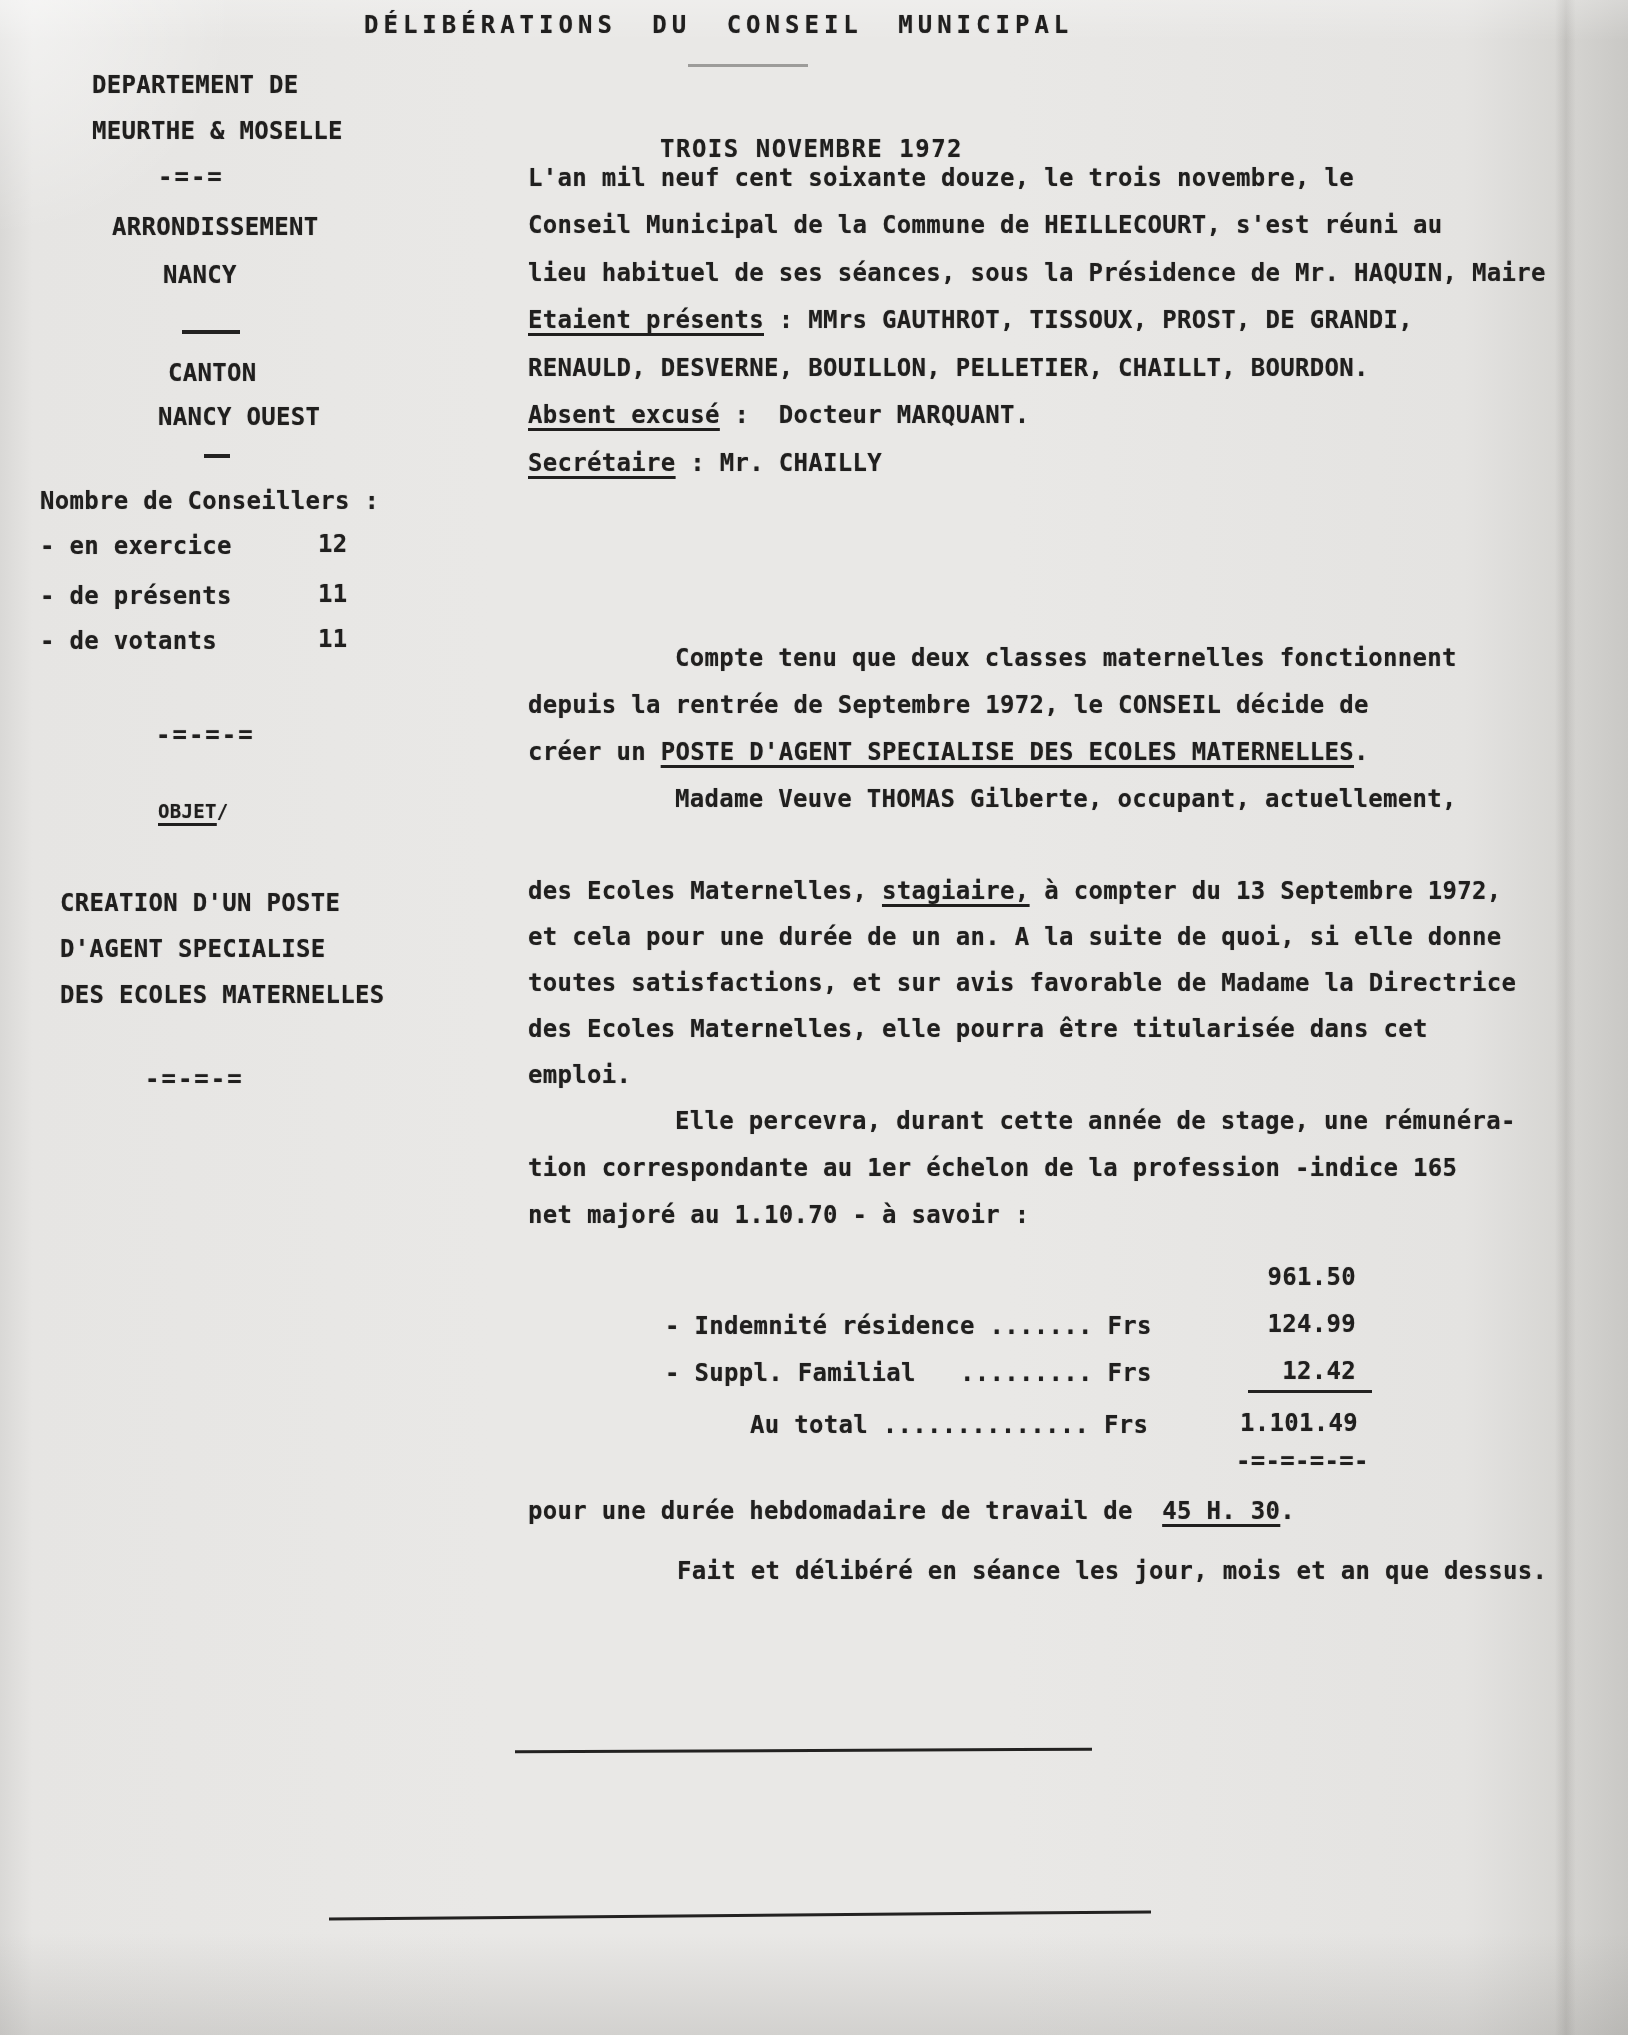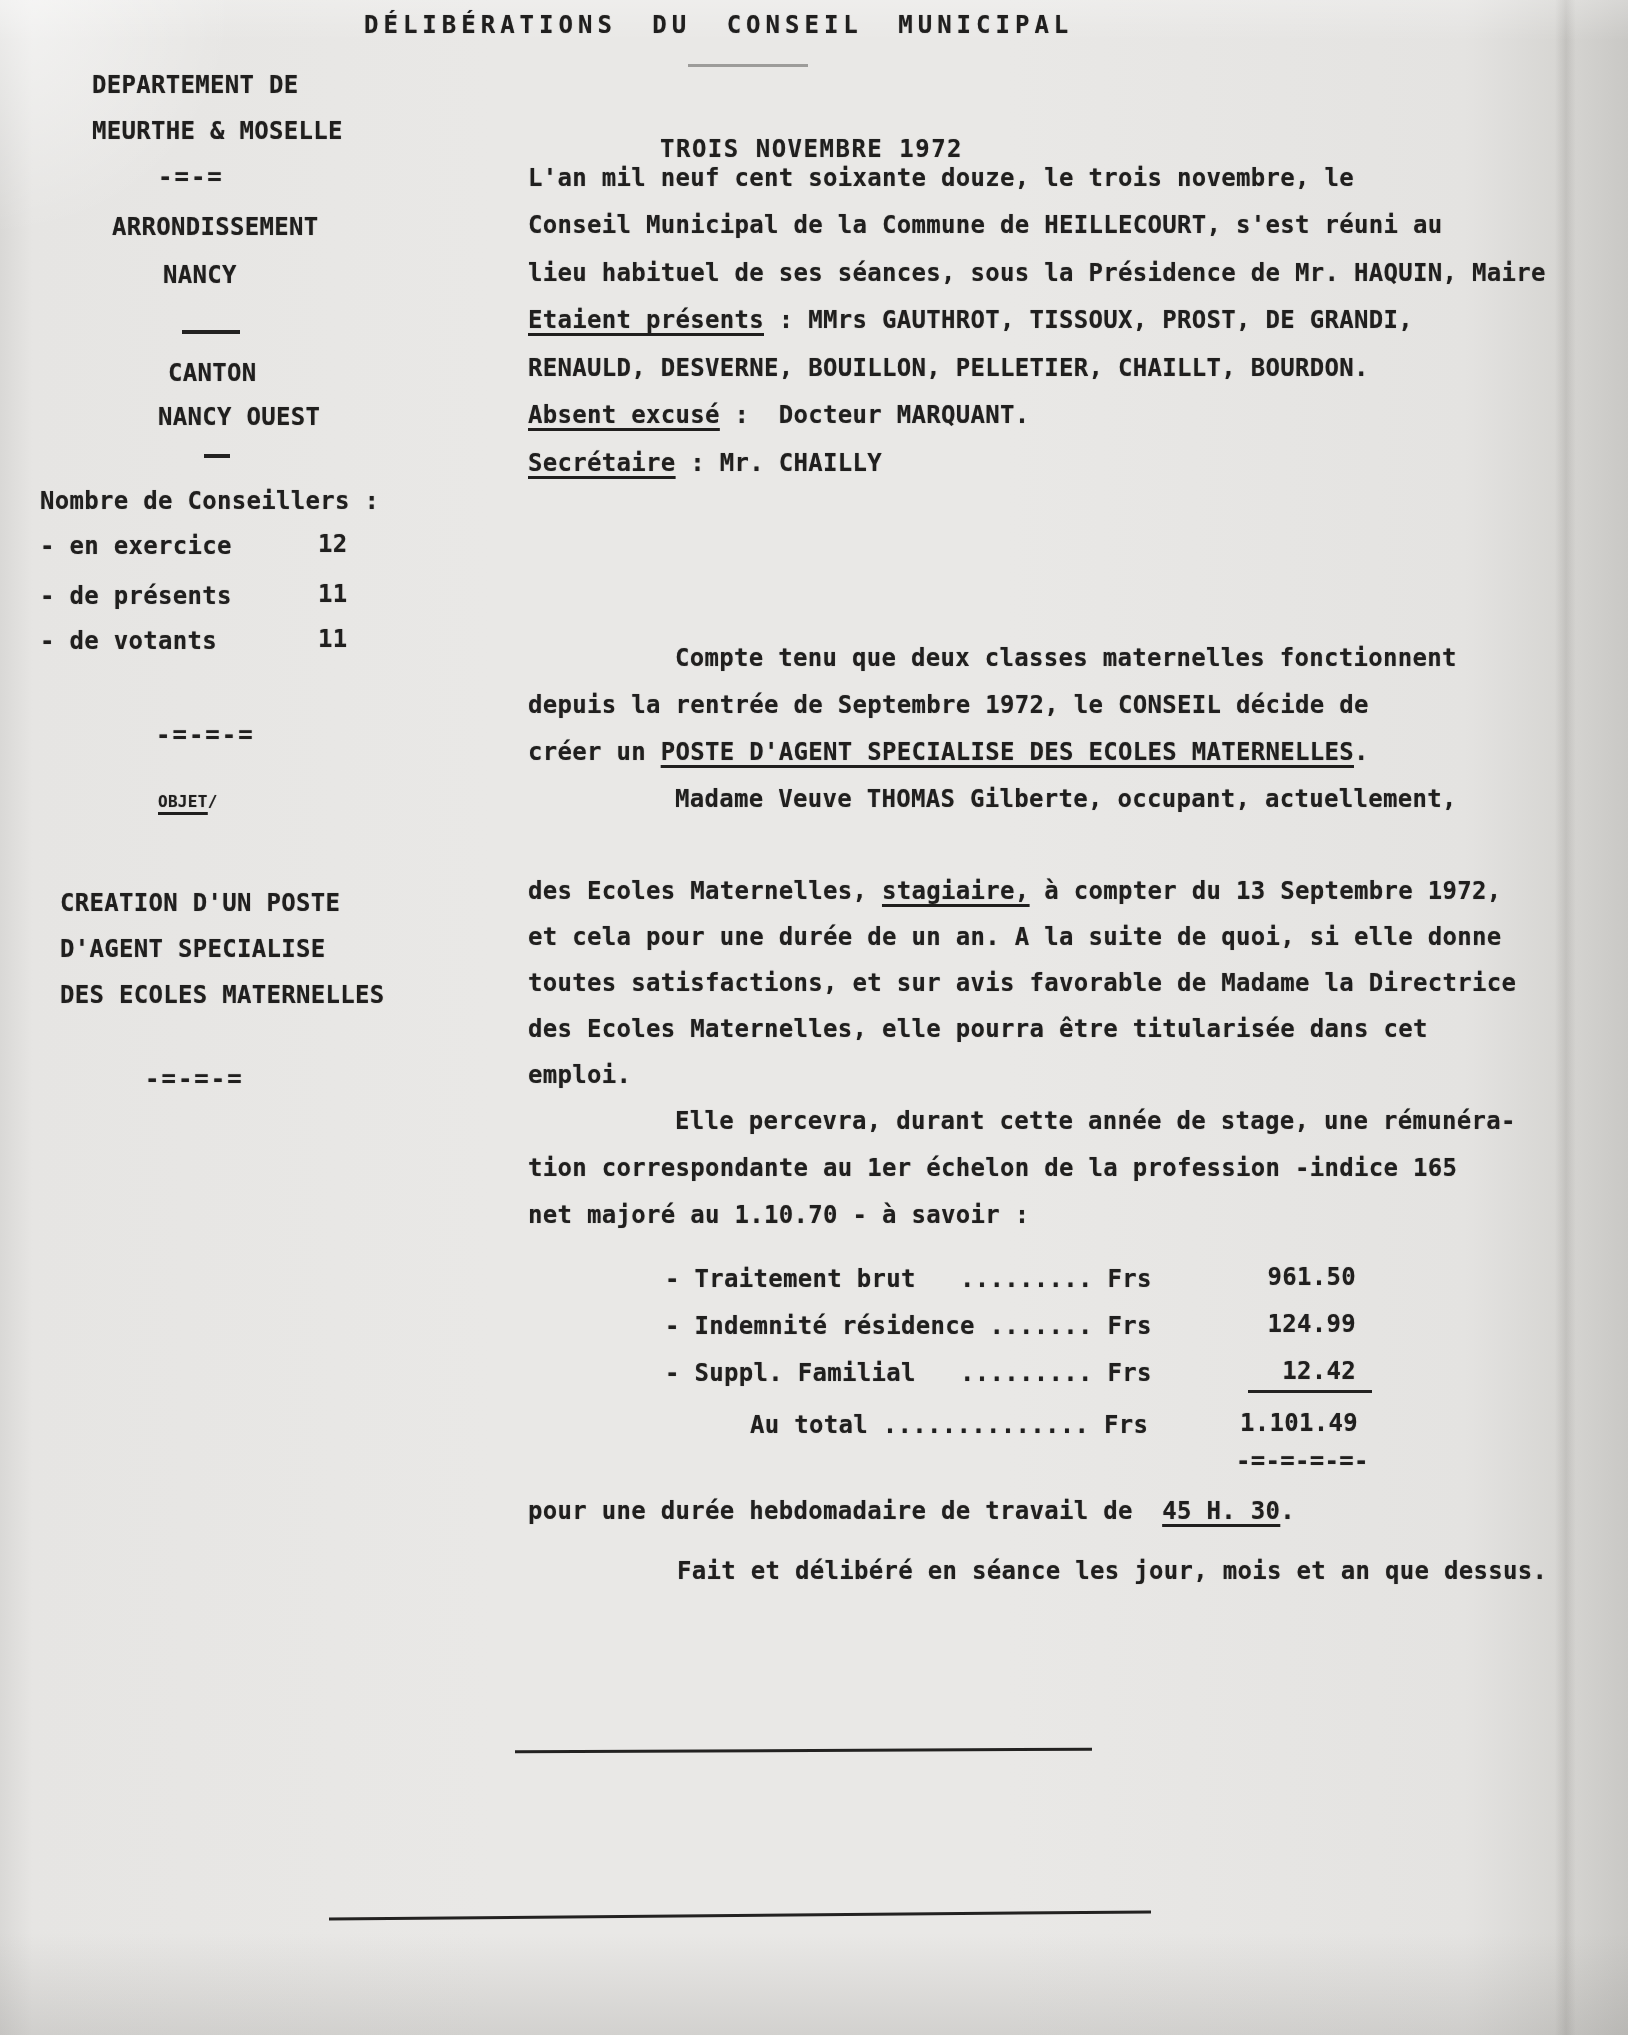--- a/index.html
+++ b/index.html
@@ -19,21 +19,21 @@
       linear-gradient(90deg, rgba(0,0,0,0) 95.5%, rgba(110,108,104,.18) 96.2%, rgba(0,0,0,0) 96.8%);
   }
   .line{
     position:absolute;
     font:bold 24px/1.15 "DejaVu Sans Mono","Liberation Mono",monospace;
     color:#201f1e;white-space:pre;letter-spacing:.3px;
     text-shadow:0 0 1px rgba(25,25,25,.45);
   }
   .u{text-decoration:underline;text-decoration-thickness:3px;text-underline-offset:5px;}
   .title{font-size:24px;letter-spacing:5px;word-spacing:16px;}
-  .objet{font-size:16px;}
+  .objet{font-size:19px;margin-top:8px;}
   .dashmark{letter-spacing:2px;}
   .rule{position:absolute;background:#232221;}
   .grayrule{position:absolute;background:#8f8e8c;opacity:.85;}
   .amount{text-align:right;}
   .vbox{position:absolute;white-space:pre;}
 </style>
 </head>
 <body>
 
 <div class="page">
@@ -86,21 +86,20 @@
   <div class="line" style="left:528px;top:878px;"><span>des Ecoles Maternelles, </span><span class="u">stagiaire,</span><span> à compter du 13 Septembre 1972,</span></div>
   <div class="line" style="left:528px;top:924px;">et cela pour une durée de un an. A la suite de quoi, si elle donne</div>
   <div class="line" style="left:528px;top:970px;">toutes satisfactions, et sur avis favorable de Madame la Directrice</div>
   <div class="line" style="left:528px;top:1016px;">des Ecoles Maternelles, elle pourra être titularisée dans cet</div>
   <div class="line" style="left:528px;top:1062px;">emploi.</div>
 
   <div class="line" style="left:675px;top:1108px;">Elle percevra, durant cette année de stage, une rémunéra-</div>
   <div class="line" style="left:528px;top:1155px;">tion correspondante au 1er échelon de la profession -indice 165</div>
   <div class="line" style="left:528px;top:1202px;">net majoré au 1.10.70 - à savoir :</div>
 
-  <div class="line" style="left:665px;top:1266px;">- Traitement brut   ......... Frs</div>
   <div class="line amount vbox" style="left:1238px;top:1264px;width:118px;">961.50</div>
   <div class="line" style="left:665px;top:1313px;">- Indemnité résidence ....... Frs</div>
   <div class="line amount vbox" style="left:1238px;top:1311px;width:118px;">124.99</div>
   <div class="line" style="left:665px;top:1360px;">- Suppl. Familial   ......... Frs</div>
   <div class="line amount vbox" style="left:1238px;top:1358px;width:118px;">12.42</div>
 
   <div class="rule" style="left:1248px;top:1390px;width:124px;height:3px;"></div>
 
   <div class="line" style="left:750px;top:1412px;">Au total .............. Frs</div>
   <div class="line amount vbox" style="left:1236px;top:1410px;width:122px;">1.101.49</div>

